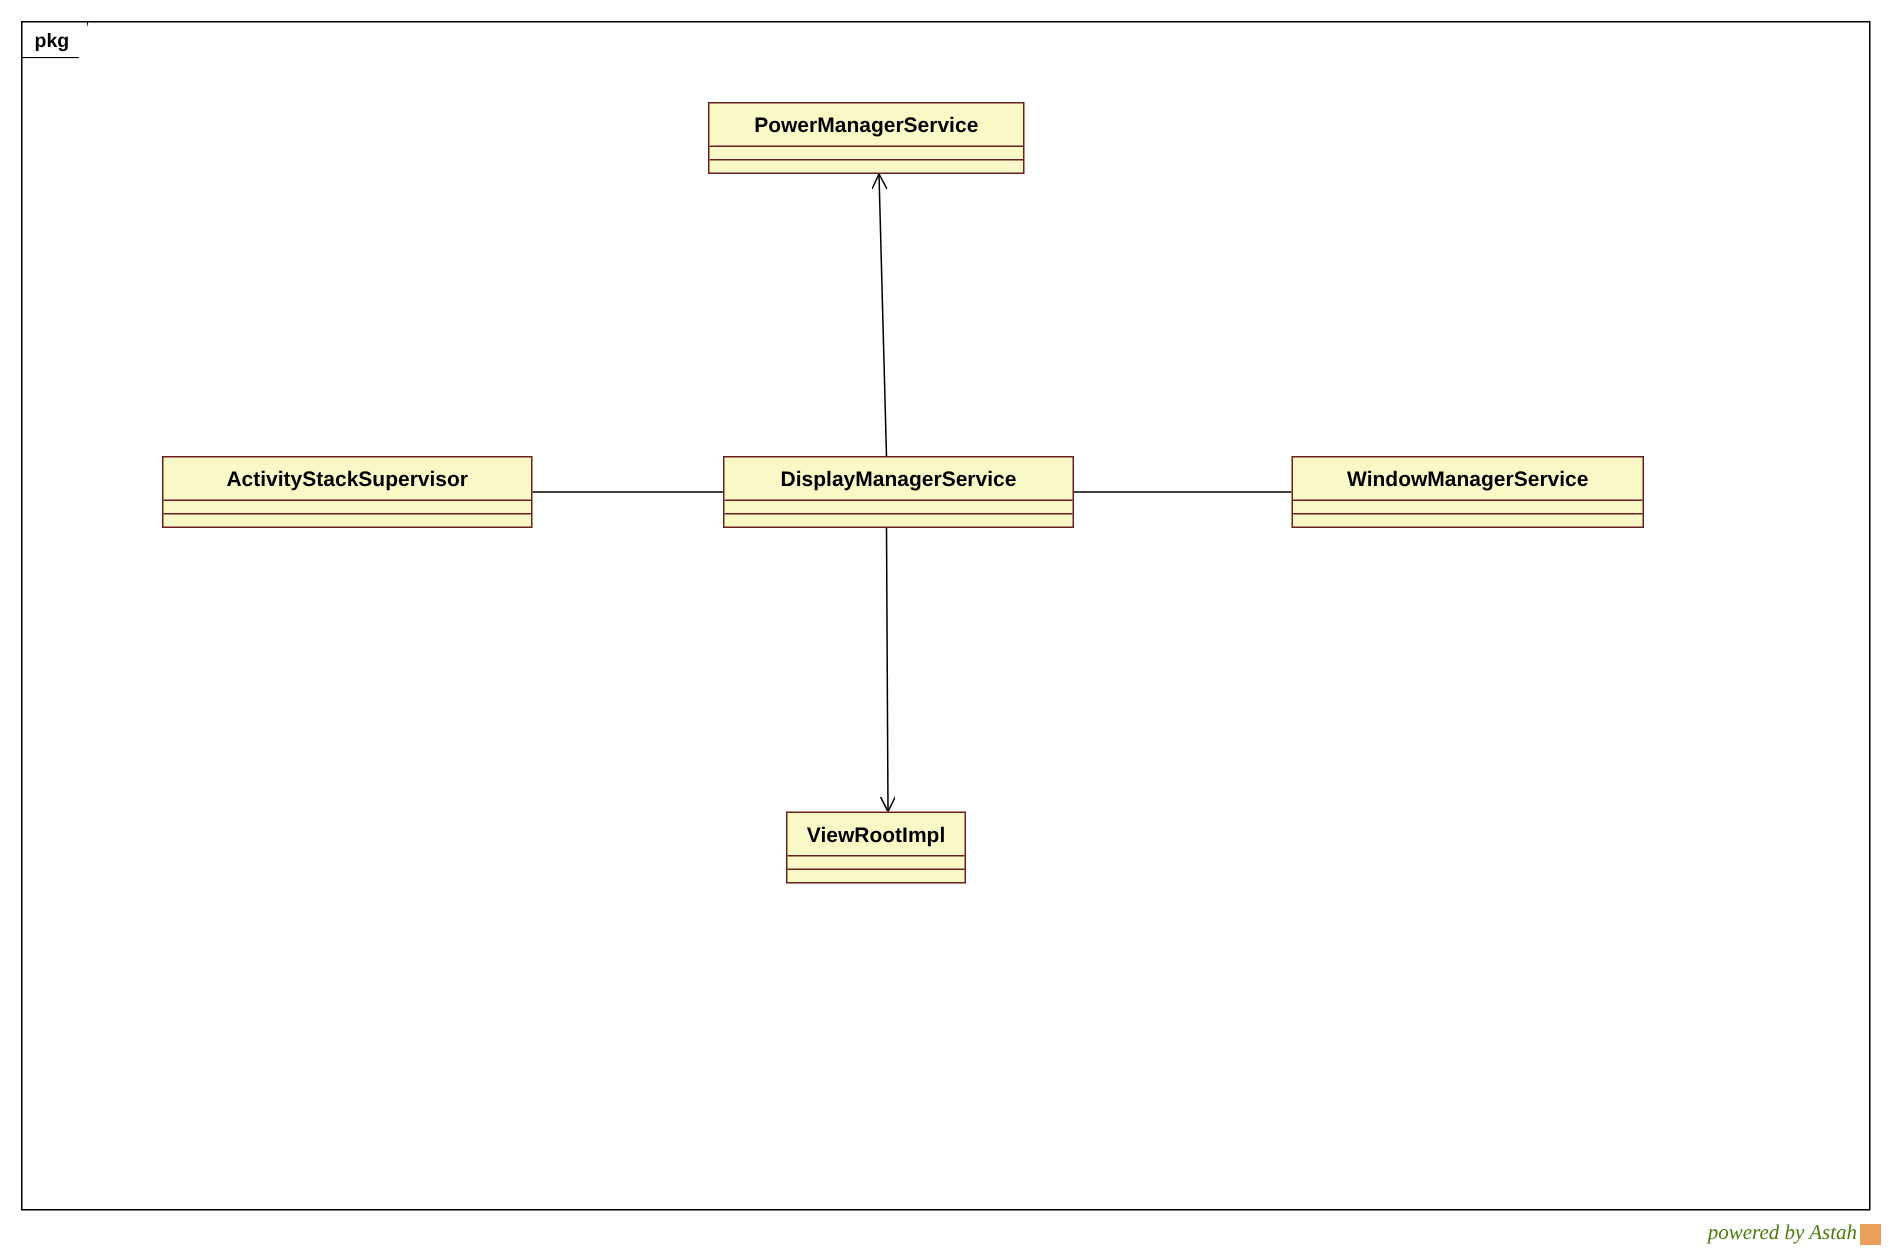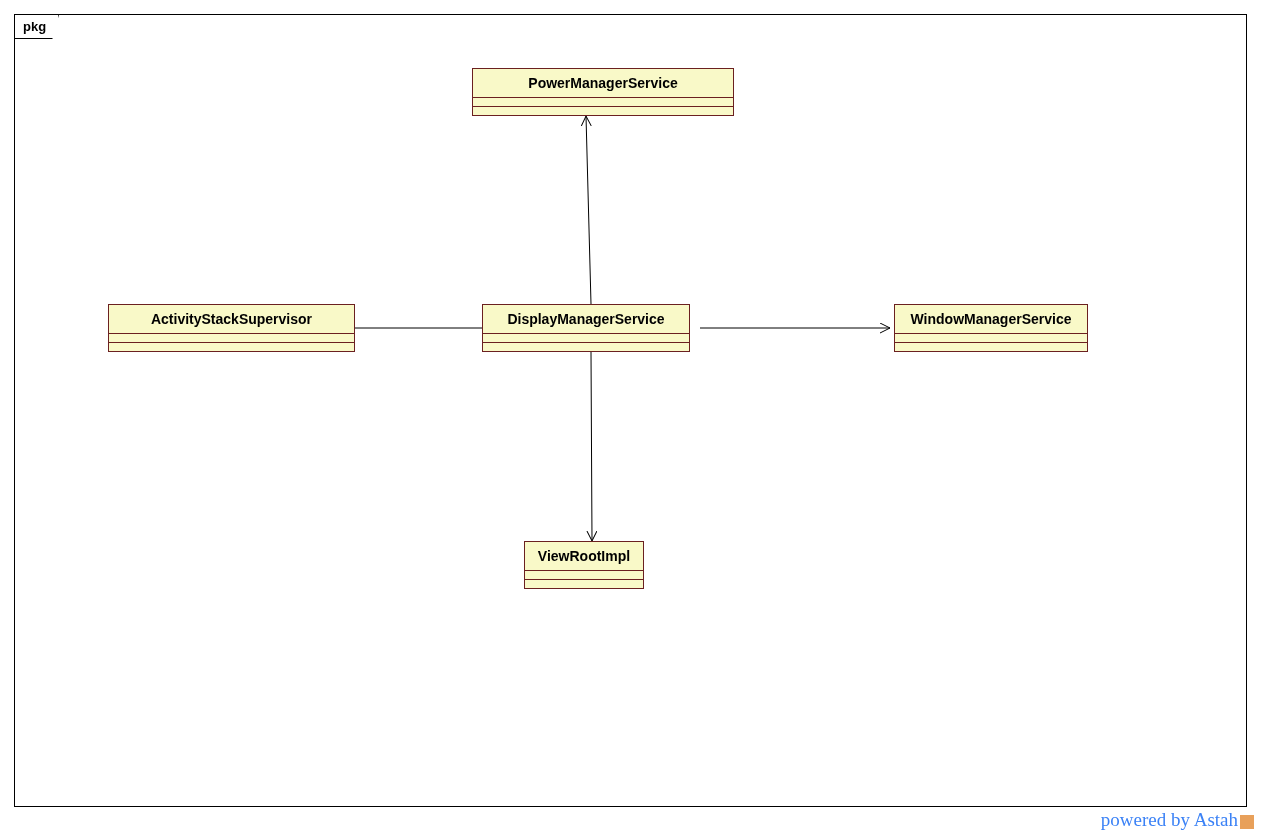--- a/index.html
+++ b/index.html
@@ -56,23 +56,24 @@
     left: 0;
     top: 0;
     width: 1233px;
     height: 793px;
     pointer-events: none;
   }
   .watermark {
     position: absolute;
     right: 10px;
     bottom: 6px;
-    font-size: 19px;
-    color: #3b82f6;
+    font-size: 14px;
+    color: #4d7c0f;
     font-family: Georgia, serif;
+    font-style: italic;
   }
   .watermark-icon {
     display: inline-block;
     width: 14px;
     height: 14px;
     background: #e8a05a;
     vertical-align: middle;
     margin-left: 2px;
     position: relative;
   }
@@ -94,39 +95,39 @@
 
     <line x1="576" y1="289" x2="571" y2="101" stroke="#000" stroke-width="1" marker-end="url(#arrowhead)"></line>
 
     <line x1="576" y1="337" x2="577" y2="526" stroke="#000" stroke-width="1" marker-end="url(#arrowhead)"></line>
 
     <line x1="467" y1="313" x2="311" y2="313" stroke="#000" stroke-width="1" marker-end="url(#arrowhead)"></line>
 
     <line x1="685" y1="313" x2="875" y2="313" stroke="#000" stroke-width="1" marker-end="url(#arrowhead)"></line>
   </svg>
 
-  <div class="class-box" style="left:457px; top:53px; width:262px;">
+  <div class="class-box" style="left:457px; top:53px; width:211px;">
     <div class="class-name">PowerManagerService</div>
     <div class="class-section"></div>
     <div class="class-section"></div>
   </div>
 
-  <div class="class-box" style="left:467px; top:289px; width:208px;">
+  <div class="class-box" style="left:467px; top:289px; width:234px;">
     <div class="class-name">DisplayManagerService</div>
     <div class="class-section"></div>
     <div class="class-section"></div>
   </div>
 
   <div class="class-box" style="left:93px; top:289px; width:247px;">
     <div class="class-name">ActivityStackSupervisor</div>
     <div class="class-section"></div>
     <div class="class-section"></div>
   </div>
 
-  <div class="class-box" style="left:879px; top:289px; width:194px;">
+  <div class="class-box" style="left:846px; top:289px; width:235px;">
     <div class="class-name">WindowManagerService</div>
     <div class="class-section"></div>
     <div class="class-section"></div>
   </div>
 
   <div class="class-box" style="left:509px; top:526px; width:120px;">
     <div class="class-name">ViewRootImpl</div>
     <div class="class-section"></div>
     <div class="class-section"></div>
   </div>

